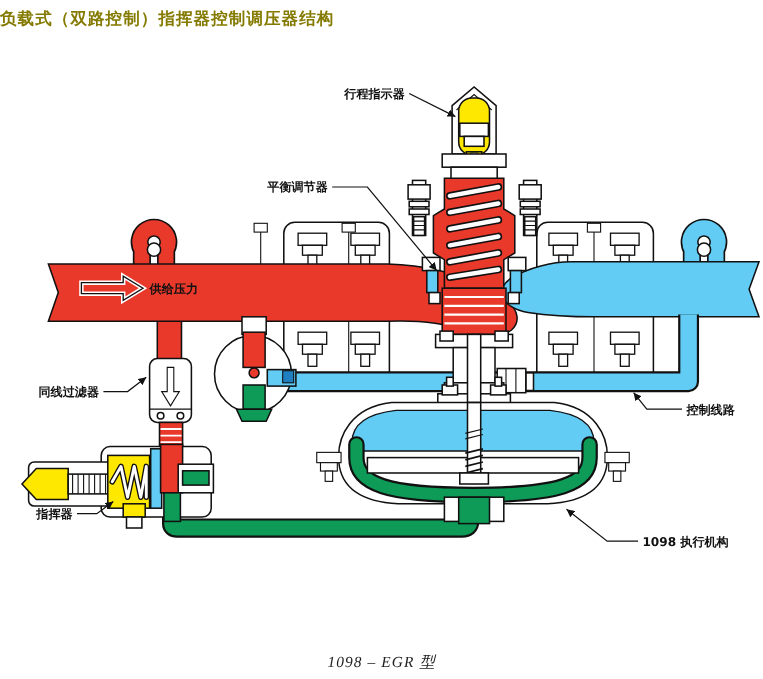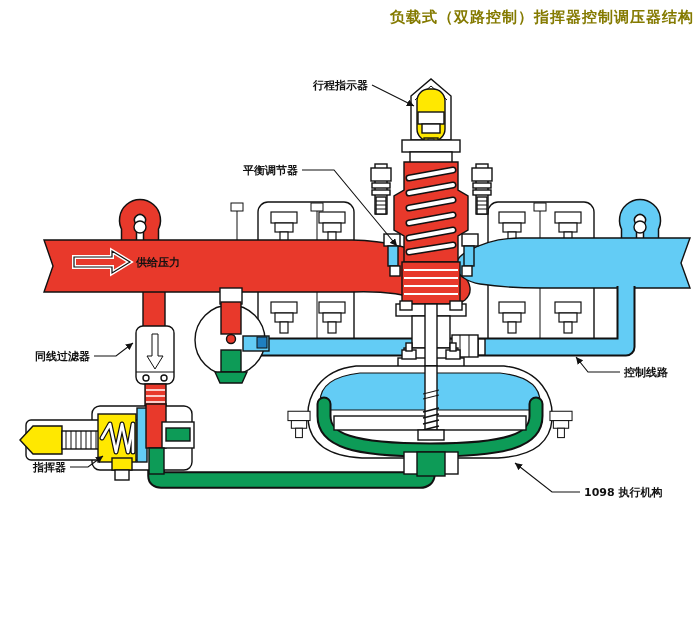--- a/index.html
+++ b/index.html
@@ -3,21 +3,21 @@
 <meta charset="utf-8">
 <style>
   :root{
     --inlet:#e8392b; --outlet:#63ccf5; --loading:#0d9b57; --atmos:#ffe800;
     --titlecol:#847a00; --ink:#111;
   }
   html,body{margin:0;padding:0;background:#fff;}
   #page{position:relative;width:694px;height:617px;background:#fff;overflow:hidden;
         font-family:"DejaVu Sans","Liberation Sans",sans-serif;}
   #diagram{position:absolute;left:0;top:0;}
-  .pagetitle{position:absolute;top:8px;left:0;right:0;text-align:right;
+  .pagetitle{position:absolute;top:8px;left:0;right:16px;text-align:left;
         font-size:15px;font-weight:bold;letter-spacing:1px;color:var(--titlecol);}
   .caption{position:absolute;top:593px;left:0;right:0;text-align:center;
         font-family:"Liberation Serif","DejaVu Serif",serif;font-style:italic;
         font-size:14px;color:#222;letter-spacing:1px;}
   .legend{position:absolute;left:8px;top:527px;}
   .lg-row{display:flex;align-items:center;height:16px;gap:8px;}
   .lg-label{font-size:11px;font-weight:bold;color:#111;line-height:1;}
   
   .fi{fill:var(--inlet);} .fo{fill:var(--outlet);} .fl{fill:var(--loading);} .fa{fill:var(--atmos);}
   .si{stroke:var(--inlet);} .so{stroke:var(--outlet);} .sl{stroke:var(--loading);}
@@ -252,13 +252,14 @@
 
     <text class="lbl" x="368" y="89" text-anchor="end">行程指示器</text>
     <text class="lbl" x="298" y="174" text-anchor="end">平衡调节器</text>
     <text class="lbl" x="90" y="360" text-anchor="end">同线过滤器</text>
     <text class="lbl" x="624" y="376">控制线路</text>
     <text class="lbl" x="66" y="471" text-anchor="end">指挥器</text>
     <text class="lbl" x="584" y="496">1098 执行机构</text>
   </svg>
 
 
+  <div class="caption">1098 – EGR 型</div>
 </div>
 
 </body></html>

